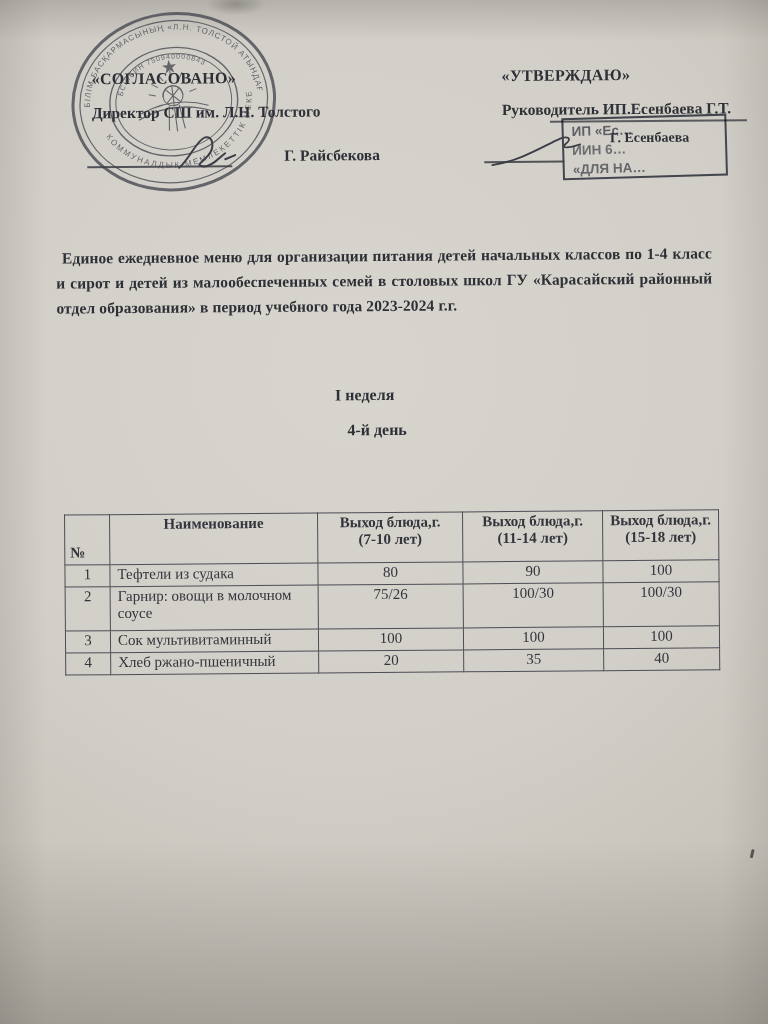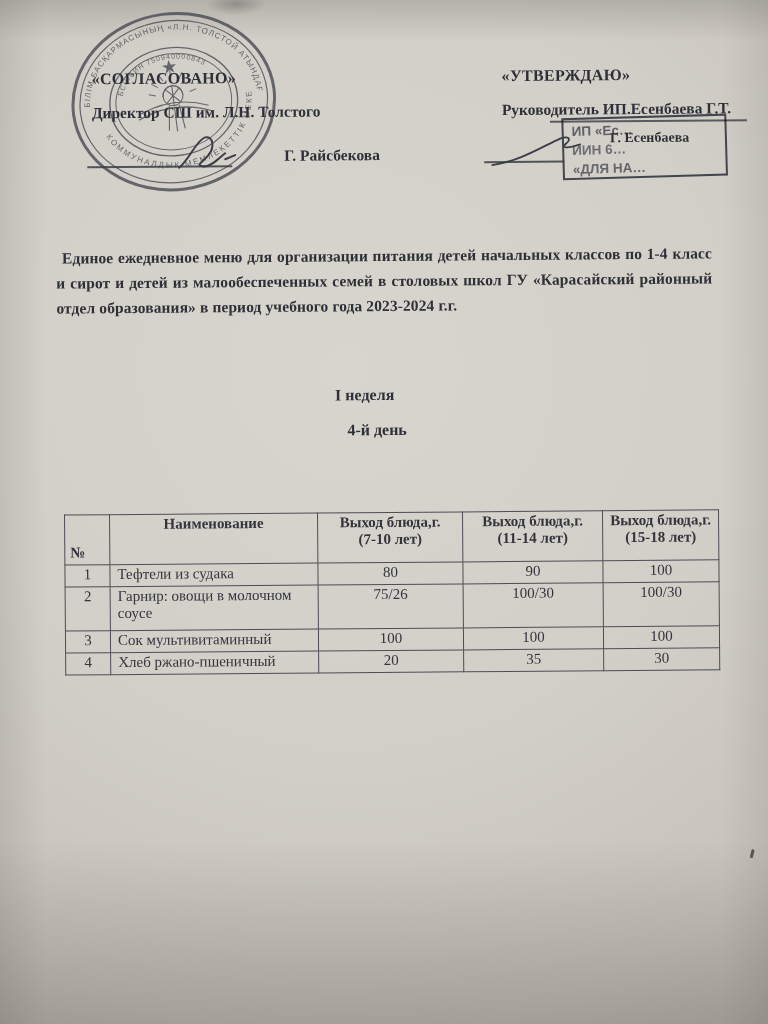--- a/index.html
+++ b/index.html
@@ -251,19 +251,19 @@
         <td class="c-name-cell">Сок мультивитаминный</td>
         <td class="c-center">100</td>
         <td class="c-center">100</td>
         <td class="c-center">100</td>
       </tr>
       <tr class="h22">
         <td class="c-center">4</td>
         <td class="c-name-cell">Хлеб ржано-пшеничный</td>
         <td class="c-center">20</td>
         <td class="c-center">35</td>
-        <td class="c-center">30</td>
+        <td class="c-center">40</td>
       </tr>
     </tbody>
   </table>
 
   <div class="speck"></div>
 </div>
 
 </body></html>

